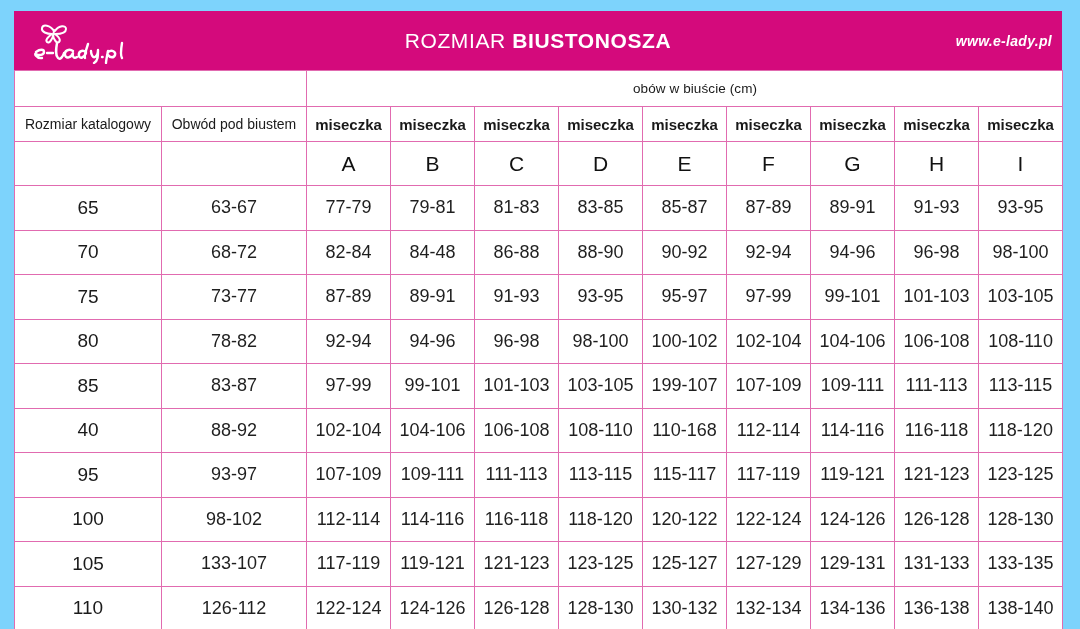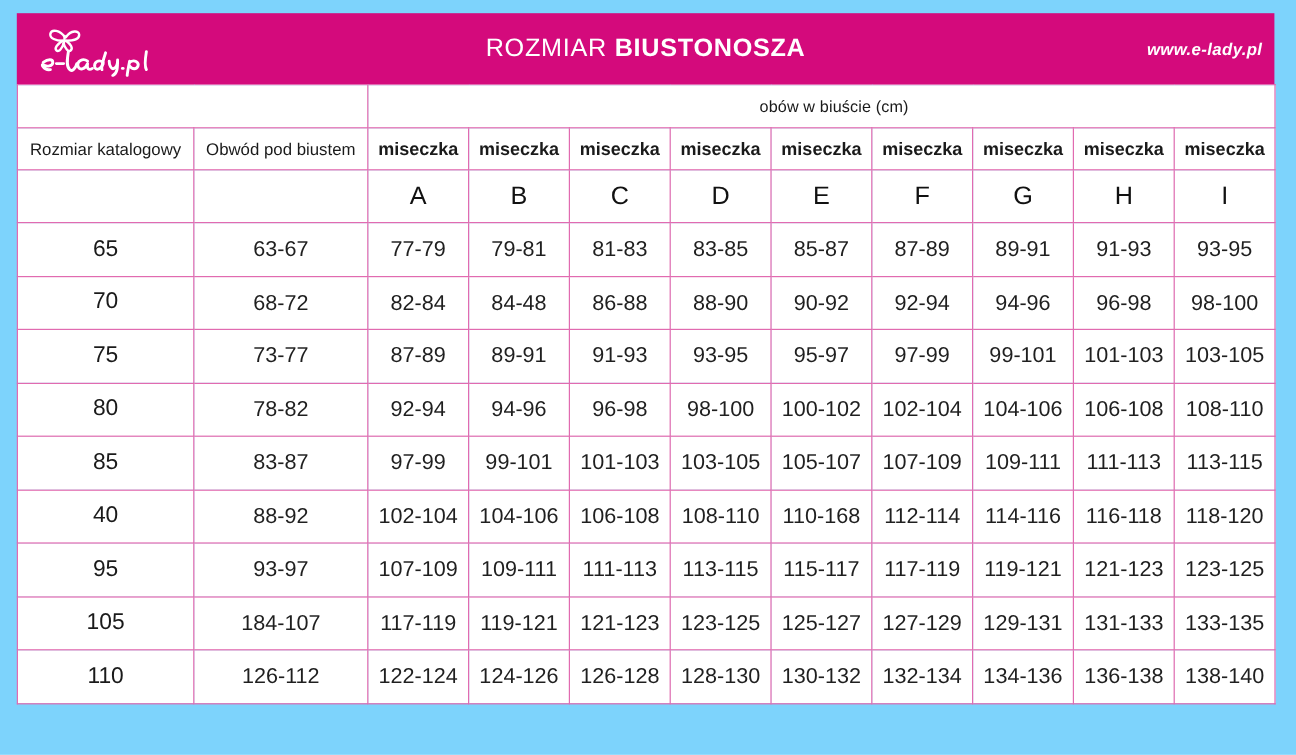--- a/index.html
+++ b/index.html
@@ -296,21 +296,21 @@
           <td class="val-cell">106-108</td>
           <td class="val-cell">108-110</td>
         </tr>
         <tr class="row-data">
           <td class="cat-cell">85</td>
           <td class="under-cell">83-87</td>
           <td class="val-cell">97-99</td>
           <td class="val-cell">99-101</td>
           <td class="val-cell">101-103</td>
           <td class="val-cell">103-105</td>
-          <td class="val-cell">105-107</td>
+          <td class="val-cell">199-107</td>
           <td class="val-cell">107-109</td>
           <td class="val-cell">109-111</td>
           <td class="val-cell">111-113</td>
           <td class="val-cell">113-115</td>
         </tr>
         <tr class="row-data">
           <td class="cat-cell">40</td>
           <td class="under-cell">88-92</td>
           <td class="val-cell">102-104</td>
           <td class="val-cell">104-106</td>
@@ -329,22 +329,35 @@
           <td class="val-cell">109-111</td>
           <td class="val-cell">111-113</td>
           <td class="val-cell">113-115</td>
           <td class="val-cell">115-117</td>
           <td class="val-cell">117-119</td>
           <td class="val-cell">119-121</td>
           <td class="val-cell">121-123</td>
           <td class="val-cell">123-125</td>
         </tr>
         <tr class="row-data">
+          <td class="cat-cell">100</td>
+          <td class="under-cell">98-102</td>
+          <td class="val-cell">112-114</td>
+          <td class="val-cell">114-116</td>
+          <td class="val-cell">116-118</td>
+          <td class="val-cell">118-120</td>
+          <td class="val-cell">120-122</td>
+          <td class="val-cell">122-124</td>
+          <td class="val-cell">124-126</td>
+          <td class="val-cell">126-128</td>
+          <td class="val-cell">128-130</td>
+        </tr>
+        <tr class="row-data">
           <td class="cat-cell">105</td>
-          <td class="under-cell">184-107</td>
+          <td class="under-cell">133-107</td>
           <td class="val-cell">117-119</td>
           <td class="val-cell">119-121</td>
           <td class="val-cell">121-123</td>
           <td class="val-cell">123-125</td>
           <td class="val-cell">125-127</td>
           <td class="val-cell">127-129</td>
           <td class="val-cell">129-131</td>
           <td class="val-cell">131-133</td>
           <td class="val-cell">133-135</td>
         </tr>

